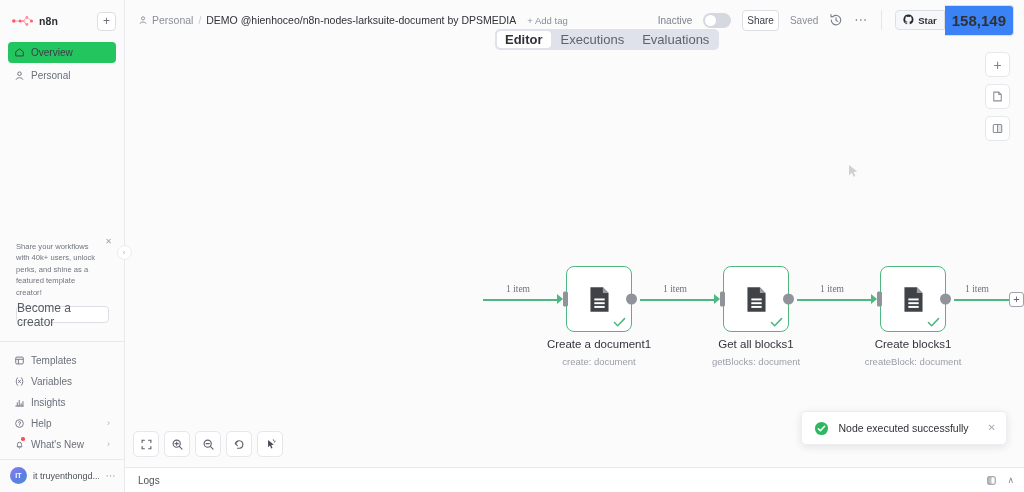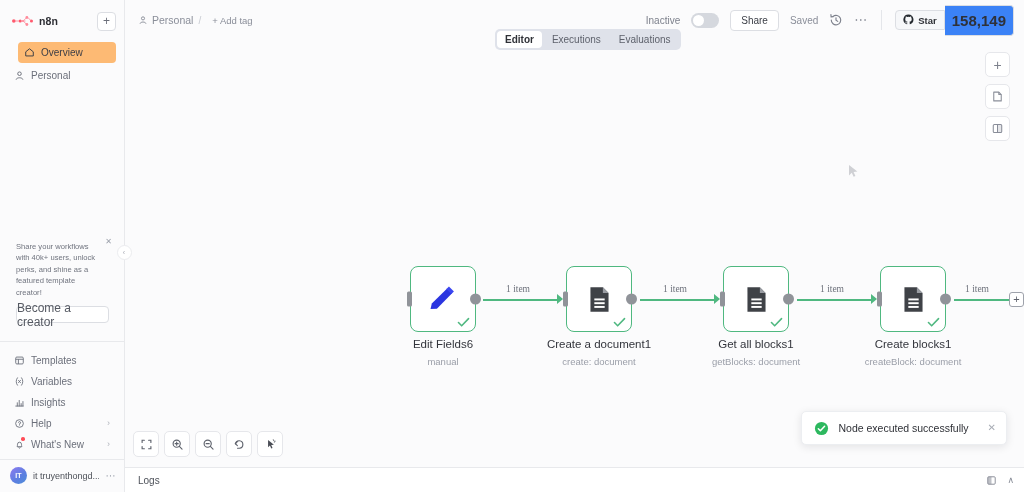--- a/index.html
+++ b/index.html
@@ -33,21 +33,21 @@
   .new-btn {
     width: 19px; height: 19px; border: 1px solid #dcdee3; border-radius: 4px;
     background: #fff; color: #6b6f7a; font-size: 12px; line-height: 17px;
     text-align: center; cursor: pointer;
   }
   .sb-item {
     display: flex; align-items: center; gap: 6px;
     height: 21px; padding: 0 6px; border-radius: 4px;
     font-size: 10px; color: #6b6f7a; cursor: pointer; margin-bottom: 2px;
   }
-  .sb-item.active { background: #fdba74; color: #3b3d45; margin-left: 10px; }
+  .sb-item.active { background: #22c55e; color: #3b3d45; }
   .sb-item .ic { width: 11px; height: 11px; flex: none; display: block; }
 
   .sb-spacer { flex: 1 1 auto; }
 
   
   .promo {
     margin: 0 7px 10px 7px; padding: 8px 8px 8px 9px;
     position: relative;
   }
   .promo-txt { font-size: 7.6px; line-height: 1.5; color: #70747f; padding-right: 8px; }
@@ -112,21 +112,21 @@
   .inactive-lbl { font-size: 10px; color: #7d818c; }
   .toggle {
     width: 28px; height: 15px; border-radius: 8px; background: #d5d8de;
     position: relative; cursor: pointer; flex: none;
   }
   .toggle .knob {
     position: absolute; left: 2px; top: 2px; width: 11px; height: 11px;
     border-radius: 50%; background: #fff;
   }
   .share-btn {
-    height: 21px; padding: 0 10px; border: 1px solid #dcdee3; border-radius: 4px;
+    height: 21px; padding: 0 4px; border: 1px solid #dcdee3; border-radius: 4px;
     background: #fff; font-size: 10px; color: #3d4048;
     display: flex; align-items: center; cursor: pointer;
   }
   .saved-lbl { font-size: 10px; color: #8a8e99; }
   .hdr-ic { width: 14px; height: 14px; color: #7d818c; cursor: pointer; display: block; }
   .hdr-dots { font-size: 13px; color: #7d818c; cursor: pointer; line-height: 6px; letter-spacing: 1px; }
   .hdr-vline { width: 1px; height: 20px; background: #e4e6ea; margin: 0 2px; }
   .star-group { display: flex; align-items: center; cursor: pointer; }
   .star-left {
     height: 20px; padding: 0 7px; display: flex; align-items: center; gap: 4px;
@@ -140,21 +140,21 @@
   }
 
   
   .tabs {
     position: absolute; top: 29px; left: 370px; z-index: 13;
     display: flex; align-items: center; gap: 2px;
     background: #dfe2ea; border-radius: 5px; padding: 2px;
   }
   .tab {
     height: 17px; padding: 0 8px; border-radius: 4px;
-    font-size: 10px; color: #5e626c; cursor: pointer;
+    font-size: 13px; color: #5e626c; cursor: pointer;
     display: flex; align-items: center;
   }
   .tab.active { background: #fff; color: #2f3137; font-weight: bold; }
 
   
   .canvas {
     position: absolute; top: 40px; left: 0; right: 0; bottom: 25px;
     background-color: #fbfbfc;
     background-image: radial-gradient(circle, #dfe0e4 0.7px, transparent 0.7px);
     background-size: 16px 16px; background-position: 4px 4px;
@@ -390,20 +390,21 @@
         <span class="bc-personal">
           <span>
             <svg class="ic" viewBox="0 0 16 16" fill="none" stroke="currentColor" stroke-width="1.5">
               <circle cx="8" cy="5.4" r="2.5"></circle>
               <path d="M3.4 13.2 C4 10.4 12 10.4 12.6 13.2" stroke-linecap="round"></path>
             </svg>
           </span>
           <span>Personal</span>
         </span>
         <span class="bc-sep">/</span>
+        <span class="bc-name">DEMO  @hienhoceo/n8n-nodes-larksuite-document by DPSMEDIA</span>
       </div>
       <span class="add-tag">+ Add tag</span>
 
       <div class="hdr-right">
         <span class="inactive-lbl">Inactive</span>
         <div class="toggle">
           <div class="knob"></div>
         </div>
         <div class="share-btn">Share</div>
         <span class="saved-lbl">Saved</span>
@@ -478,37 +479,20 @@
         <div class="conn-label" style="left:538px;">1 item</div>
 
         <div class="conn" style="left:672px; width:74px;"></div>
         <div class="conn-arrow" style="left:746px;"></div>
         <div class="conn-label" style="left:695px;">1 item</div>
 
         <div class="conn" style="left:829px; width:56px;"></div>
         <div class="conn-label" style="left:840px;">1 item</div>
         <div class="end-plus">+</div>
 
-        <div class="node-group" style="left:285px; top:226px;">
-          <div class="node-box">
-            <span class="port port-in"></span>
-            <span>
-              <svg class="nicon" width="34" height="34" viewBox="0 0 24 24" fill="#2b35e0">
-                <path d="M3.2 19.1 L4.1 15.2 L14.9 4.5 L18.4 8 L7.7 18.8 Z"></path>
-                <path d="M16.2 3.2 L19.7 6.7 L17.9 8.5 L14.4 5 Z" fill="#3b46f0"></path>
-              </svg>
-            </span>
-            <span class="port port-out"></span>
-            <svg class="node-check" width="13" height="11" viewBox="0 0 14 12" fill="none" stroke="#4fb880" stroke-width="1.7">
-              <path d="M1.5 6 L5 9.6 L12.5 1.8" stroke-linecap="round" stroke-linejoin="round"></path>
-            </svg>
-          </div>
-          <div class="node-label">Edit Fields6</div>
-          <div class="node-sub">manual</div>
-        </div>
 
         <div class="node-group" style="left:441px; top:226px;">
           <div class="node-box">
             <span class="port port-in"></span>
             <span>
               <svg class="nicon" width="31" height="31" viewBox="0 0 24 24">
                 <path d="M5 2.6 H14.6 L19 7 V21.4 H5 Z" fill="#3f4247"></path>
                 <path d="M14.6 2.6 L19 7 H14.6 Z" fill="#9a9da3"></path>
                 <rect x="8" y="11.2" width="8" height="1.5" fill="#fff"></rect>
                 <rect x="8" y="14.1" width="8" height="1.5" fill="#fff"></rect>

